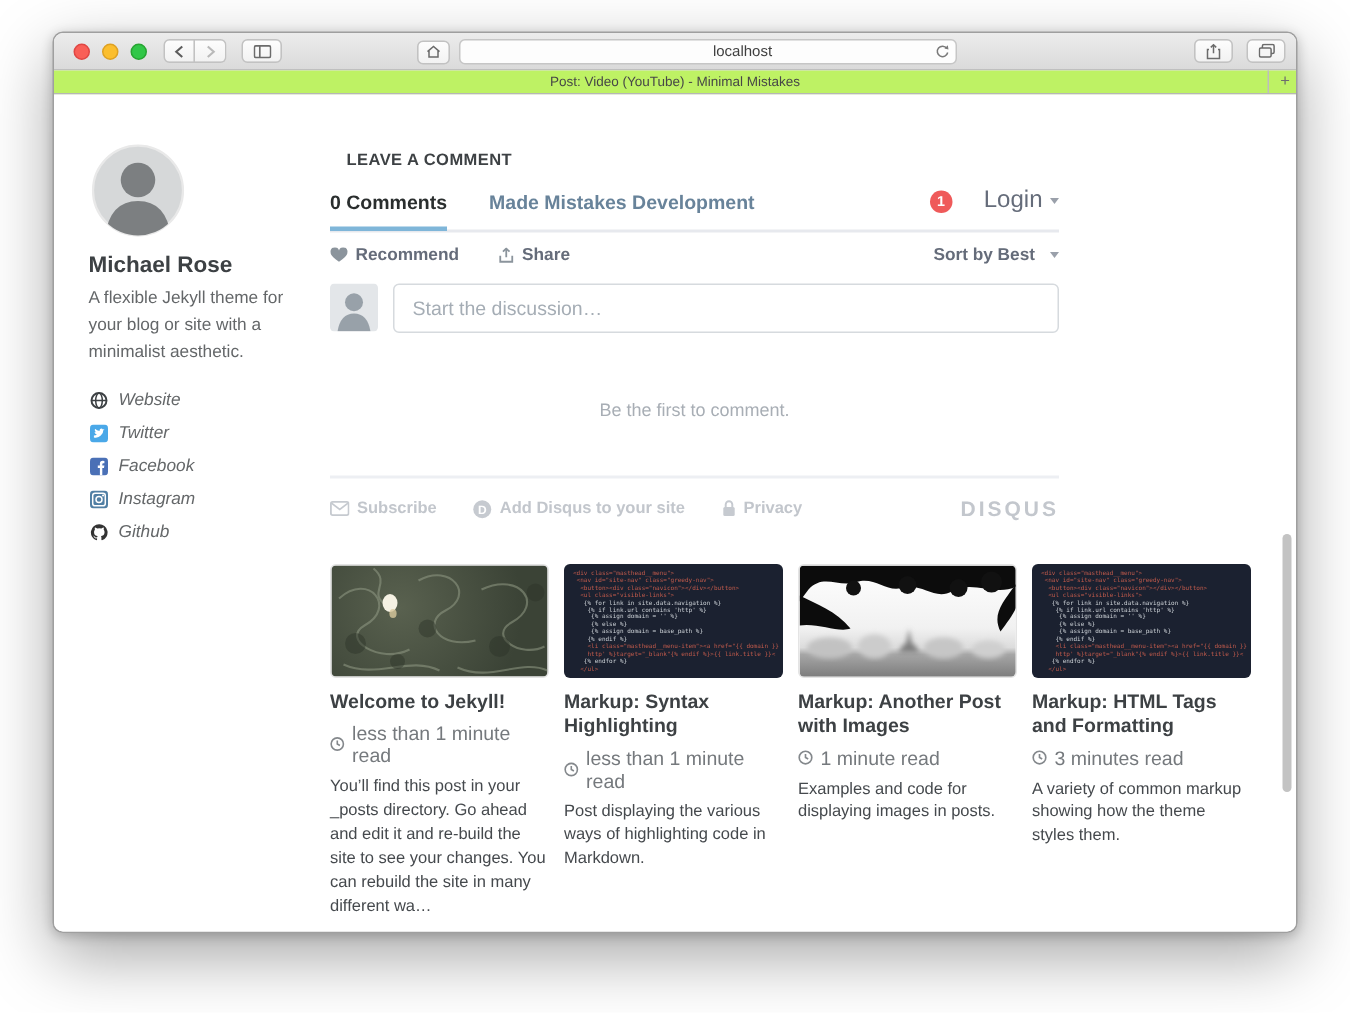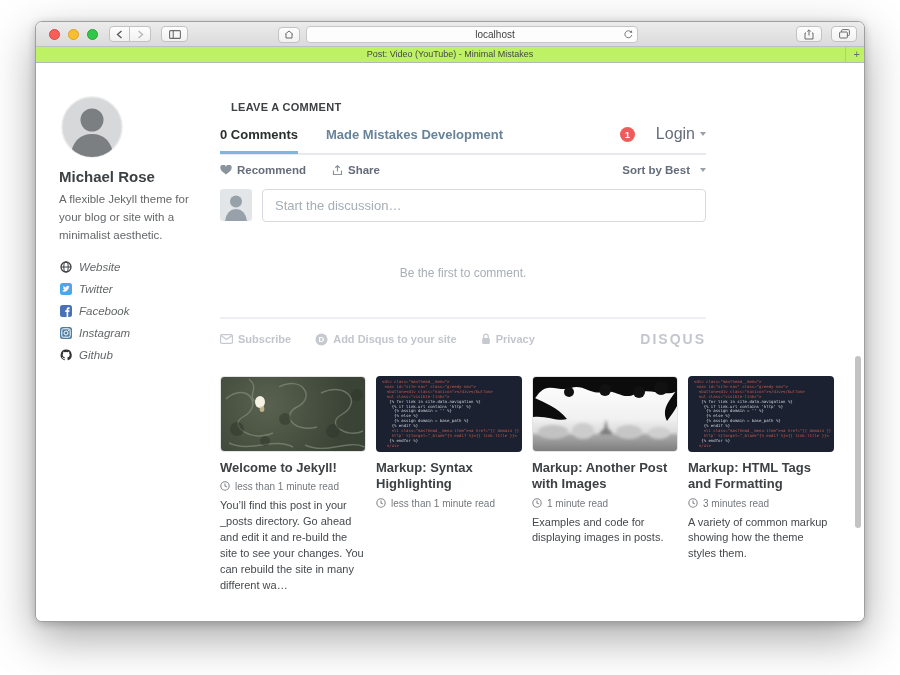--- a/index.html
+++ b/index.html
@@ -94,21 +94,21 @@
   .related { position:absolute; left:184px; top:304px; width:616px; }
   .rel-heading { font-size:12px; font-weight:700; color:#3d4144; }
   .cards { display:flex; gap:10px; margin-top:9px; }
   .card { width:146px; cursor:pointer; }
   .media { width:146px; height:76px; border-radius:4px; margin-bottom:8px; overflow:hidden; position:relative; }
   .media-green { background:radial-gradient(circle at 32% 38%, #59614f, #3b4336 75%); border:1px solid #e4e4e4; }
   .media-code { background:#1b2130; padding:4px 6px; }
   .media-code div { font-family:"DejaVu Sans Mono", monospace; font-size:4px; line-height:4.9px; white-space:pre; }
   .media-fog { border:1px solid #e4e4e4; }
   .card h3 { font-size:13px; font-weight:700; line-height:1.25; color:#3d4144; }
-  .card .meta { margin-top:5px; display:flex; align-items:flex-start; gap:5px; font-size:10px; color:#75797d; }
+  .card .meta { margin-top:5px; display:flex; align-items:center; gap:5px; font-size:13px; color:#75797d; }
   .card .excerpt { margin-top:6px; font-size:11px; line-height:1.45; color:#45494d; }
 
   .scrollbar { position:absolute; right:3px; top:334px; width:6px; height:172px; border-radius:3px; background:#c3c3c3; }
 
   svg { display:block; }
 </style>
 </head>
 <body>
 
 <div class="stage">
@@ -378,20 +378,21 @@
                 <div style="color: rgb(192, 90, 75);">  &lt;/ul&gt;</div>
               </div>
             <h3>Markup: Syntax Highlighting</h3>
             <div class="meta">
               <svg width="10" height="10" viewBox="0 0 10 10">
                   <circle cx="5" cy="5" r="4.2" fill="none" stroke="#84888c" stroke-width="1.1"></circle>
                   <polyline points="5,2.6 5,5 6.8,6" fill="none" stroke="#84888c" stroke-width="1.1"></polyline>
                 </svg>
               <span>less than 1 minute read</span>
             </div>
+            <p class="excerpt">Post displaying the various ways of highlighting code in Markdown.</p>
           </article>
 
           <article class="card">
             <div class="media media-fog">
               <svg width="146" height="76" viewBox="0 0 146 76">
                 <defs>
                   <linearGradient id="fogGrad" x1="0" y1="0" x2="0" y2="1">
                     <stop offset="0" stop-color="#ffffff"></stop>
                       <stop offset="0.55" stop-color="#f1f1f1"></stop>
                       <stop offset="0.72" stop-color="#dcdcdc"></stop>

